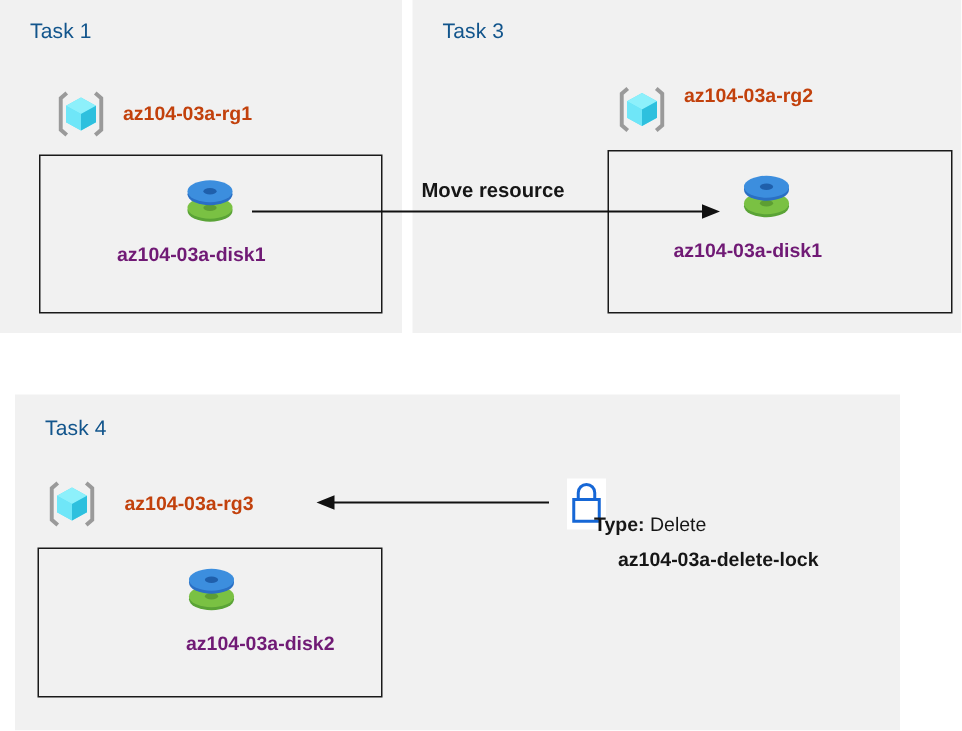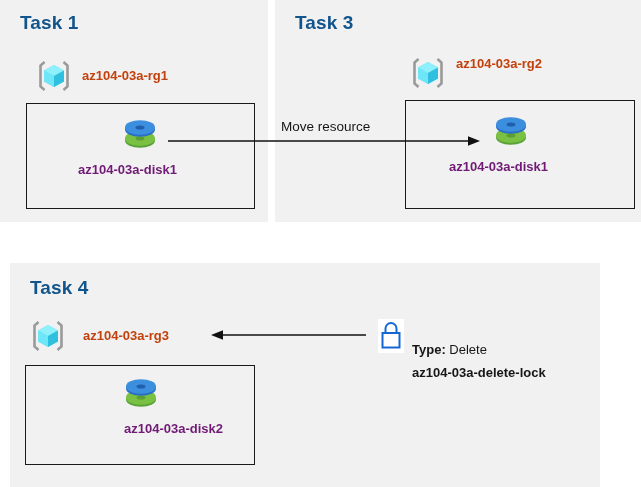--- a/index.html
+++ b/index.html
@@ -21,22 +21,22 @@
     position: absolute;
     background: #f1f1f1;
   }
   #panel-task1 { left: 0px;   top: 0px;   width: 268px; height: 222px; }
   #panel-task2 { left: 275px; top: 0px;   width: 366px; height: 222px; }
   #panel-task3 { left: 10px;  top: 263px; width: 590px; height: 224px; }
 
   .panel-title {
     position: absolute;
     color: #12558c;
-    font-weight: bold;
-    font-size: 19px;
+    font-weight: normal;
+    font-size: 14px;
     letter-spacing: 0.1px;
     white-space: nowrap;
   }
   #title-task1 { left: 20px;  top: 12px; }
   #title-task2 { left: 295px; top: 12px; }
   #title-task3 { left: 30px;  top: 277px; }
 
   
   .inner-box {
     position: absolute;
@@ -98,21 +98,21 @@
   
   #arrow-layer {
     position: absolute;
     left: 0; top: 0;
     width: 641px; height: 487px;
     pointer-events: none;
   }
 
   .arrow-label {
     position: absolute;
-    font-weight: normal;
+    font-weight: bold;
     font-size: 13.5px;
     color: #161616;
     white-space: nowrap;
   }
   #label-move-resource { left: 281px; top: 119px; }
 
   
   #lock-icon {
     position: absolute;
     left: 378px; top: 319px;
@@ -125,21 +125,21 @@
     position: absolute;
     left: 412px; top: 325px;
     font-weight: bold;
     font-size: 13px;
     color: #161616;
     white-space: nowrap;
     margin-top: 40px;
   }
   #lock-type-row {
     position: absolute;
-    left: 412px; top: 342px;
+    left: 396px; top: 342px;
     font-size: 13px;
     color: #161616;
     white-space: nowrap;
   }
   #lock-type-row .k { font-weight: bold; }
   #lock-type-row .v { font-weight: normal; }
 </style>
 </head>
 <body>
 

